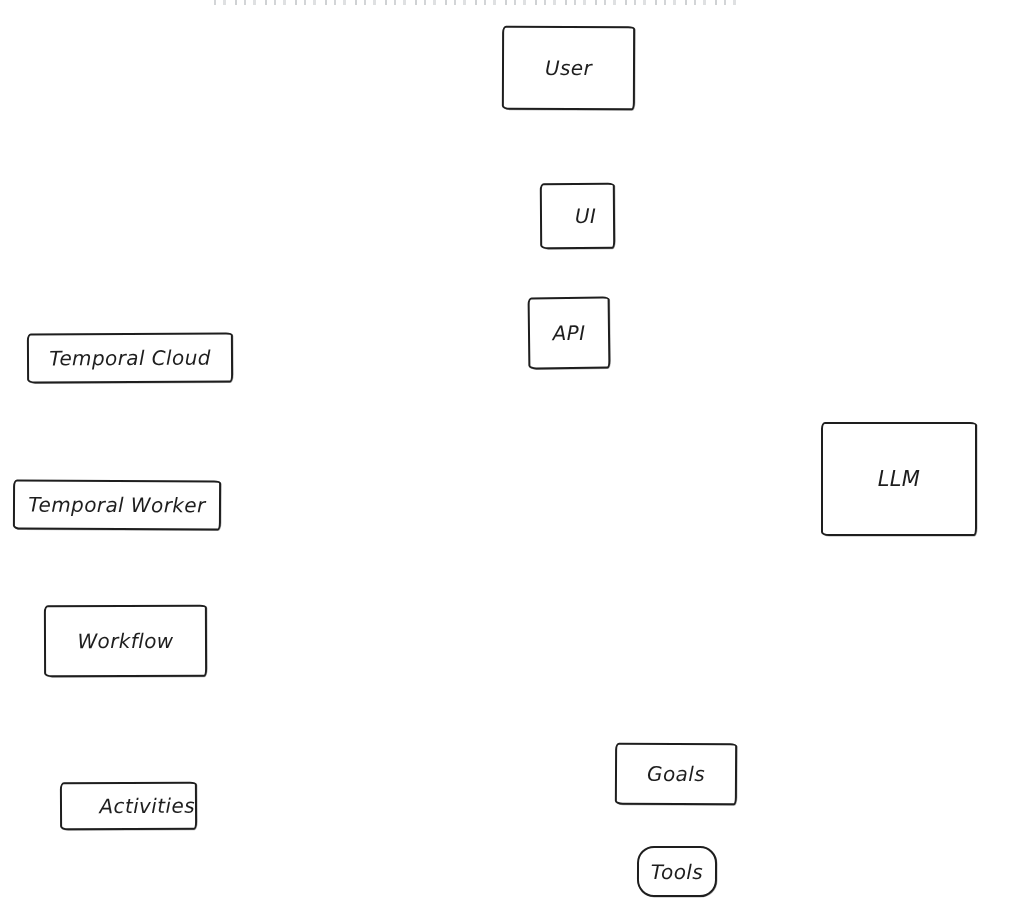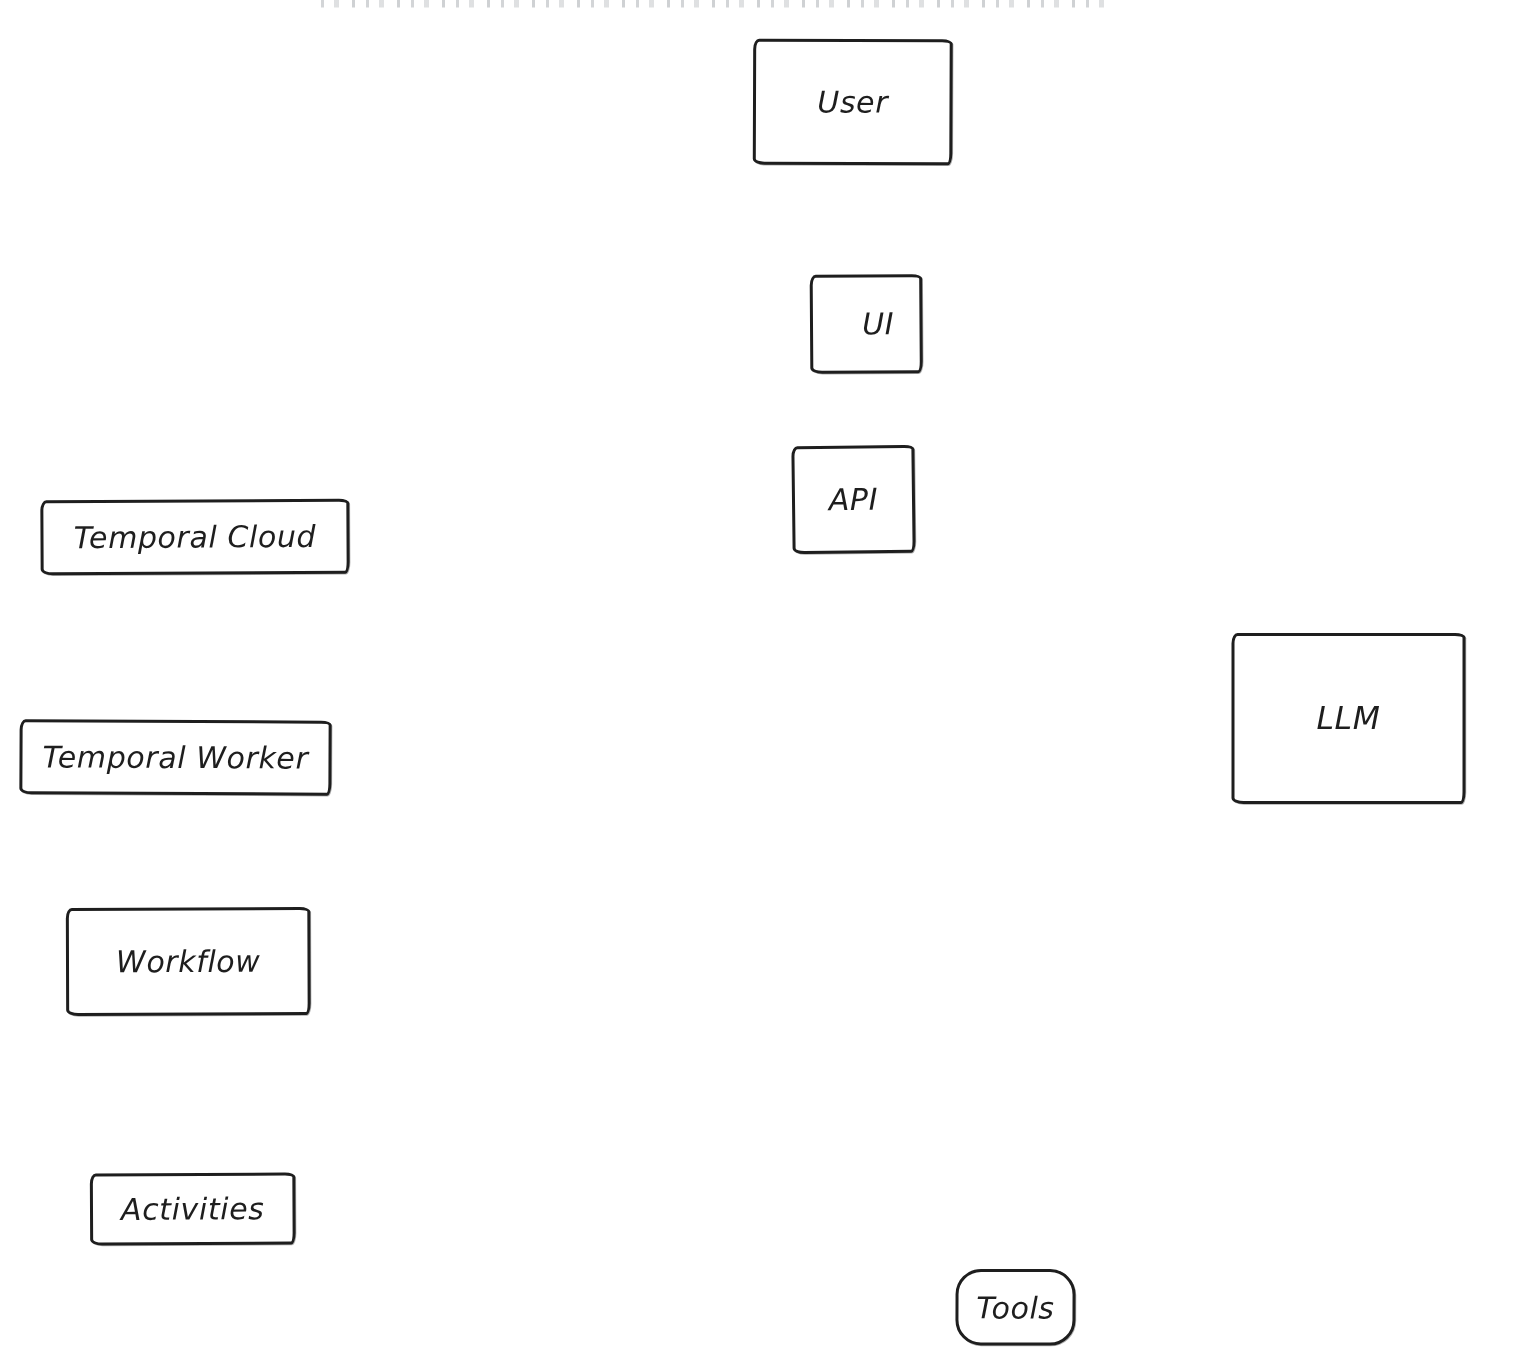--- a/index.html
+++ b/index.html
@@ -52,21 +52,21 @@
     user-select: none;
   }
   #node-user            { left: 502px; top: 26px;  width: 133px; height: 84px;  transform: rotate(0.2deg); }
   #node-ui              { left: 540px; top: 183px; width: 75px;  height: 66px;  transform: rotate(-0.4deg); padding-left: 16px; }
   #node-api             { left: 528px; top: 297px; width: 82px;  height: 72px;  transform: rotate(-0.7deg); }
   #node-temporal-cloud  { left: 27px;  top: 333px; width: 206px; height: 50px;  transform: rotate(-0.3deg); }
   #node-llm             { left: 821px; top: 422px; width: 156px; height: 114px; }
   #node-temporal-worker { left: 13px;  top: 468px; width: 208px; height: 50px;  transform: rotate(0.25deg); margin-top: 12px; }
   #node-workflow        { left: 44px;  top: 605px; width: 163px; height: 72px;  transform: rotate(-0.2deg); }
   #node-goals           { left: 615px; top: 743px; width: 122px; height: 62px;  transform: rotate(0.3deg); }
-  #node-activities      { left: 60px;  top: 782px; width: 137px; height: 48px;  transform: rotate(-0.3deg); }
+  #node-activities      { left: 60px;  top: 782px; width: 137px; height: 48px;  transform: rotate(-0.3deg); justify-content: flex-end; }
   #node-tools           { left: 637px; top: 846px; width: 80px;  height: 51px;  transform: rotate(0.2deg); border-radius: 17px; }
   #node-llm .node-label { font-size: 21px; }
 </style>
 </head>
 <body>
 
 <div class="canvas">
 
   <div class="clipped-text"></div>
 
@@ -91,20 +91,23 @@
   </div>
 
   <div class="node" id="node-temporal-worker">
     <span class="node-label">Temporal Worker</span>
   </div>
 
   <div class="node" id="node-workflow">
     <span class="node-label">Workflow</span>
   </div>
 
+  <div class="node" id="node-goals">
+    <span class="node-label">Goals</span>
+  </div>
 
   <div class="node" id="node-activities">
     <span class="node-label">Activities</span>
   </div>
 
   <div class="node" id="node-tools">
     <span class="node-label">Tools</span>
   </div>
 
 </div>

